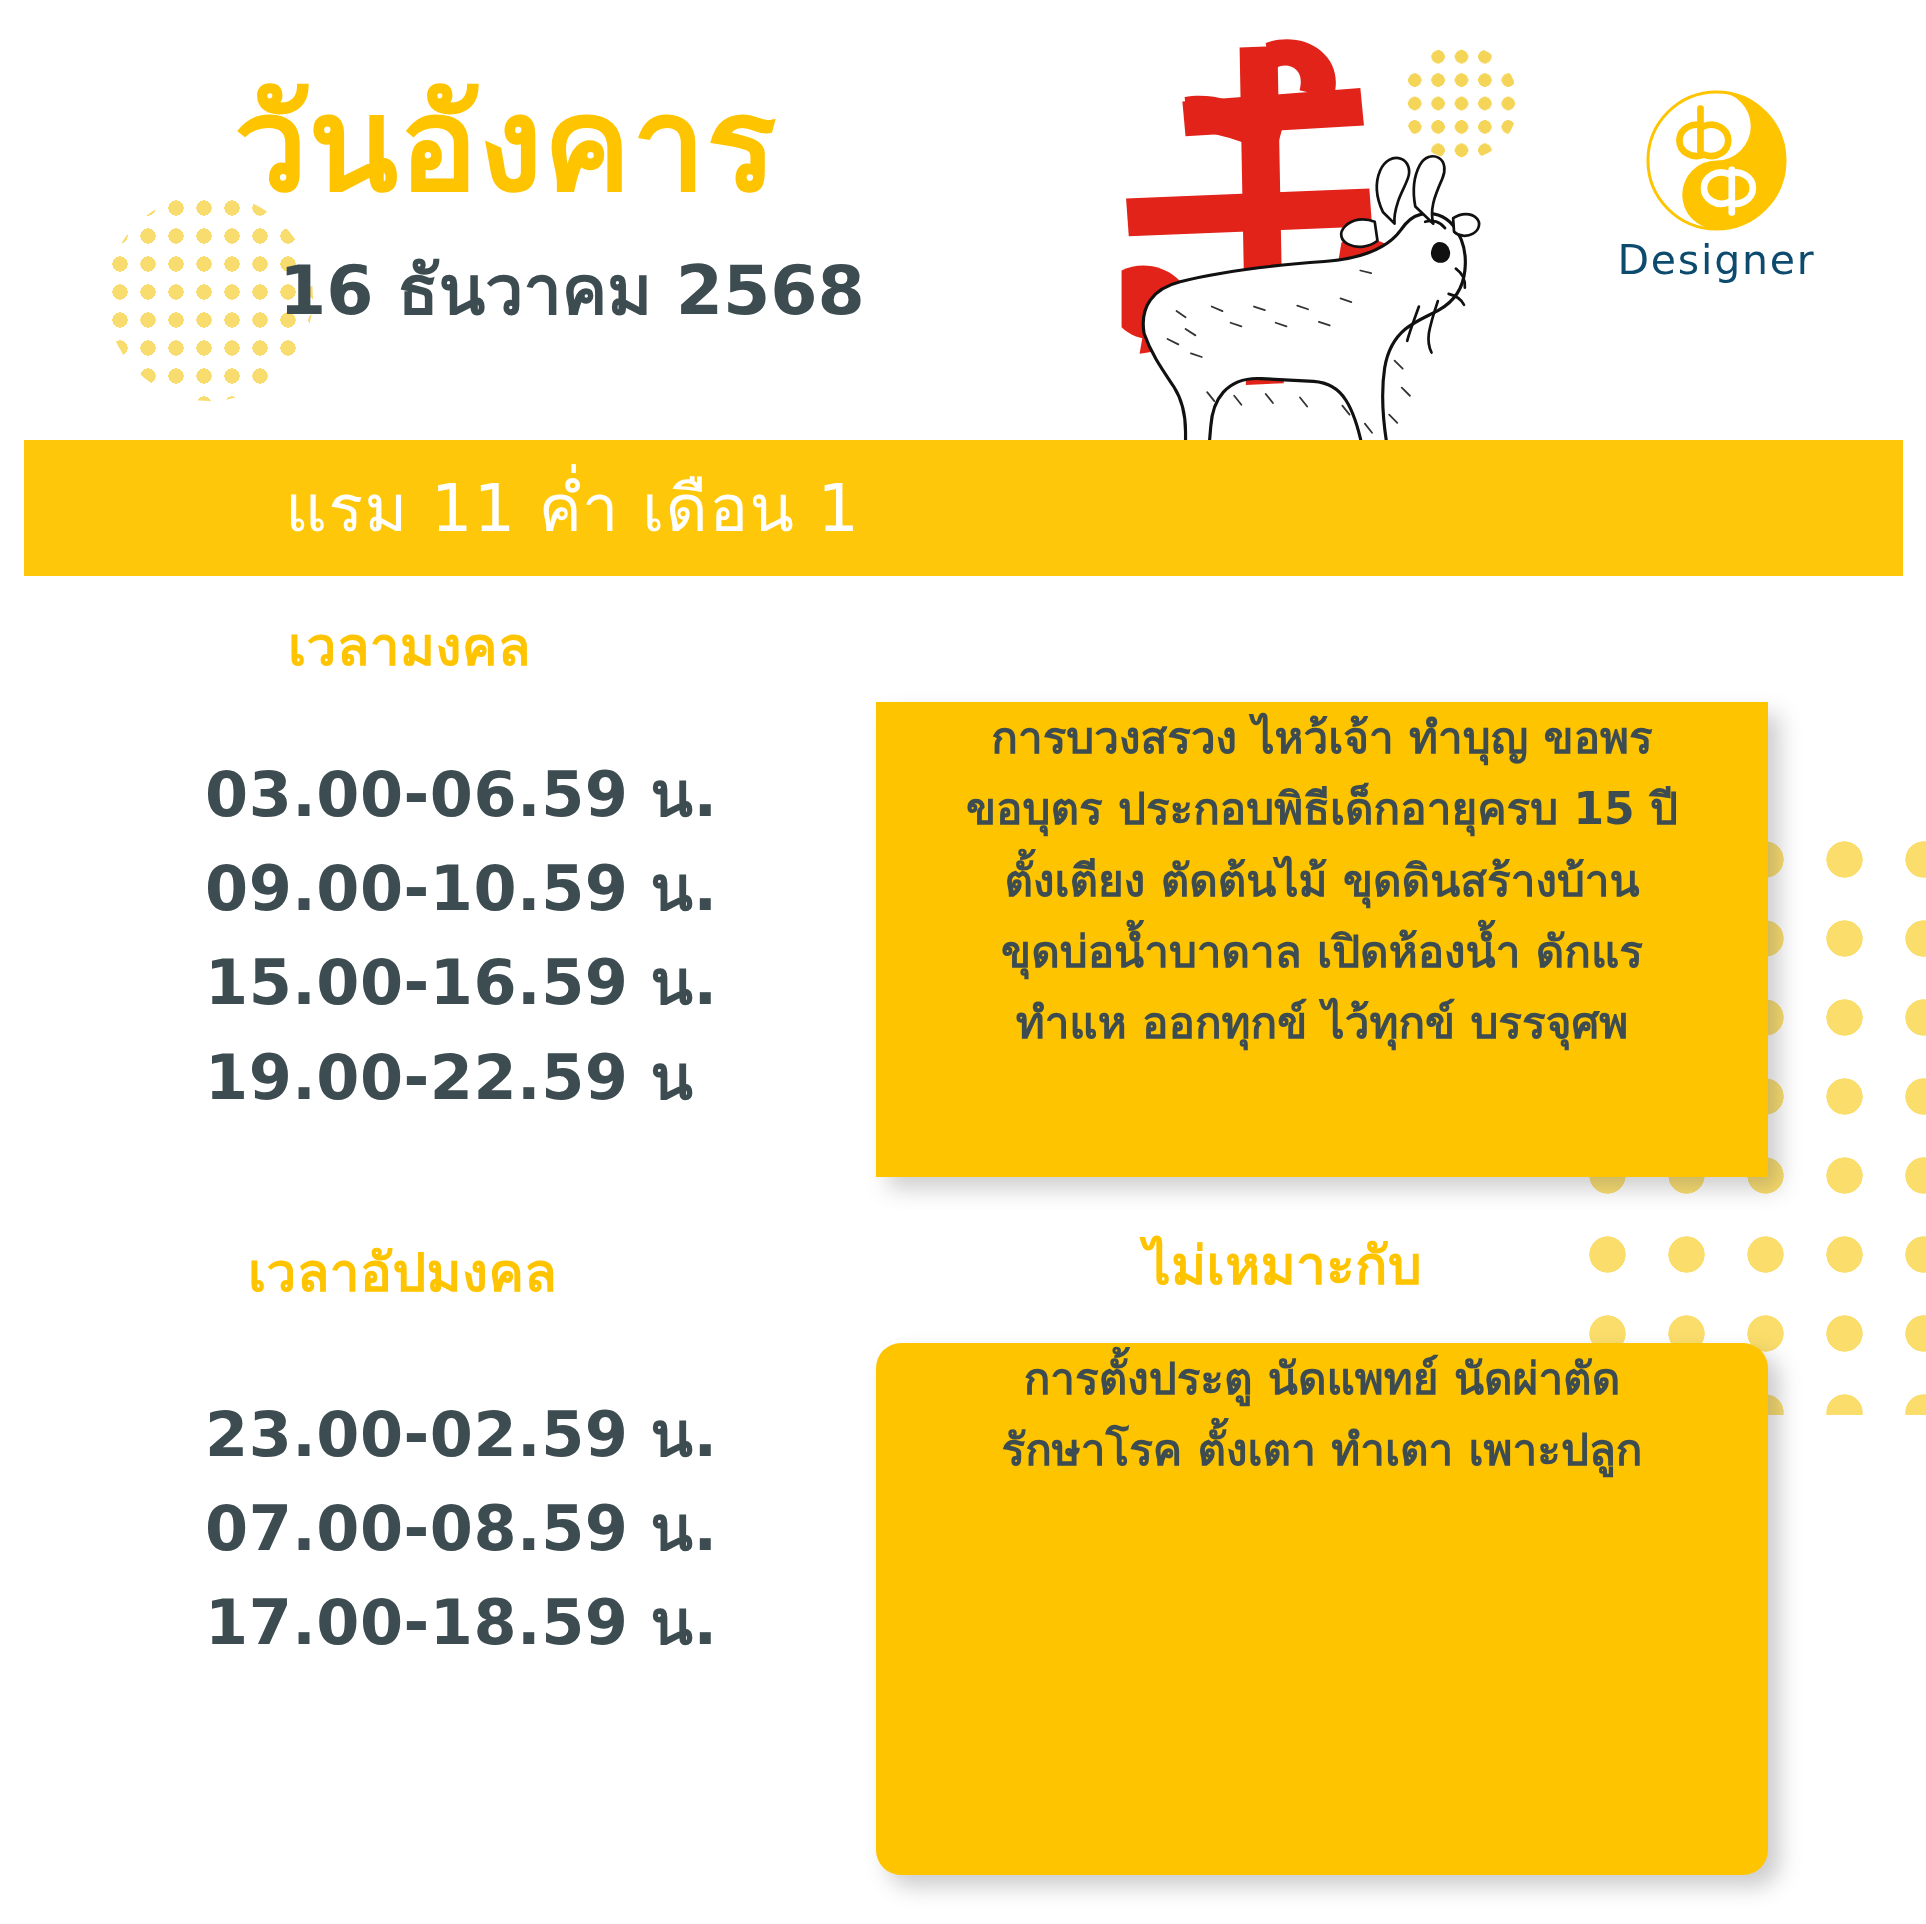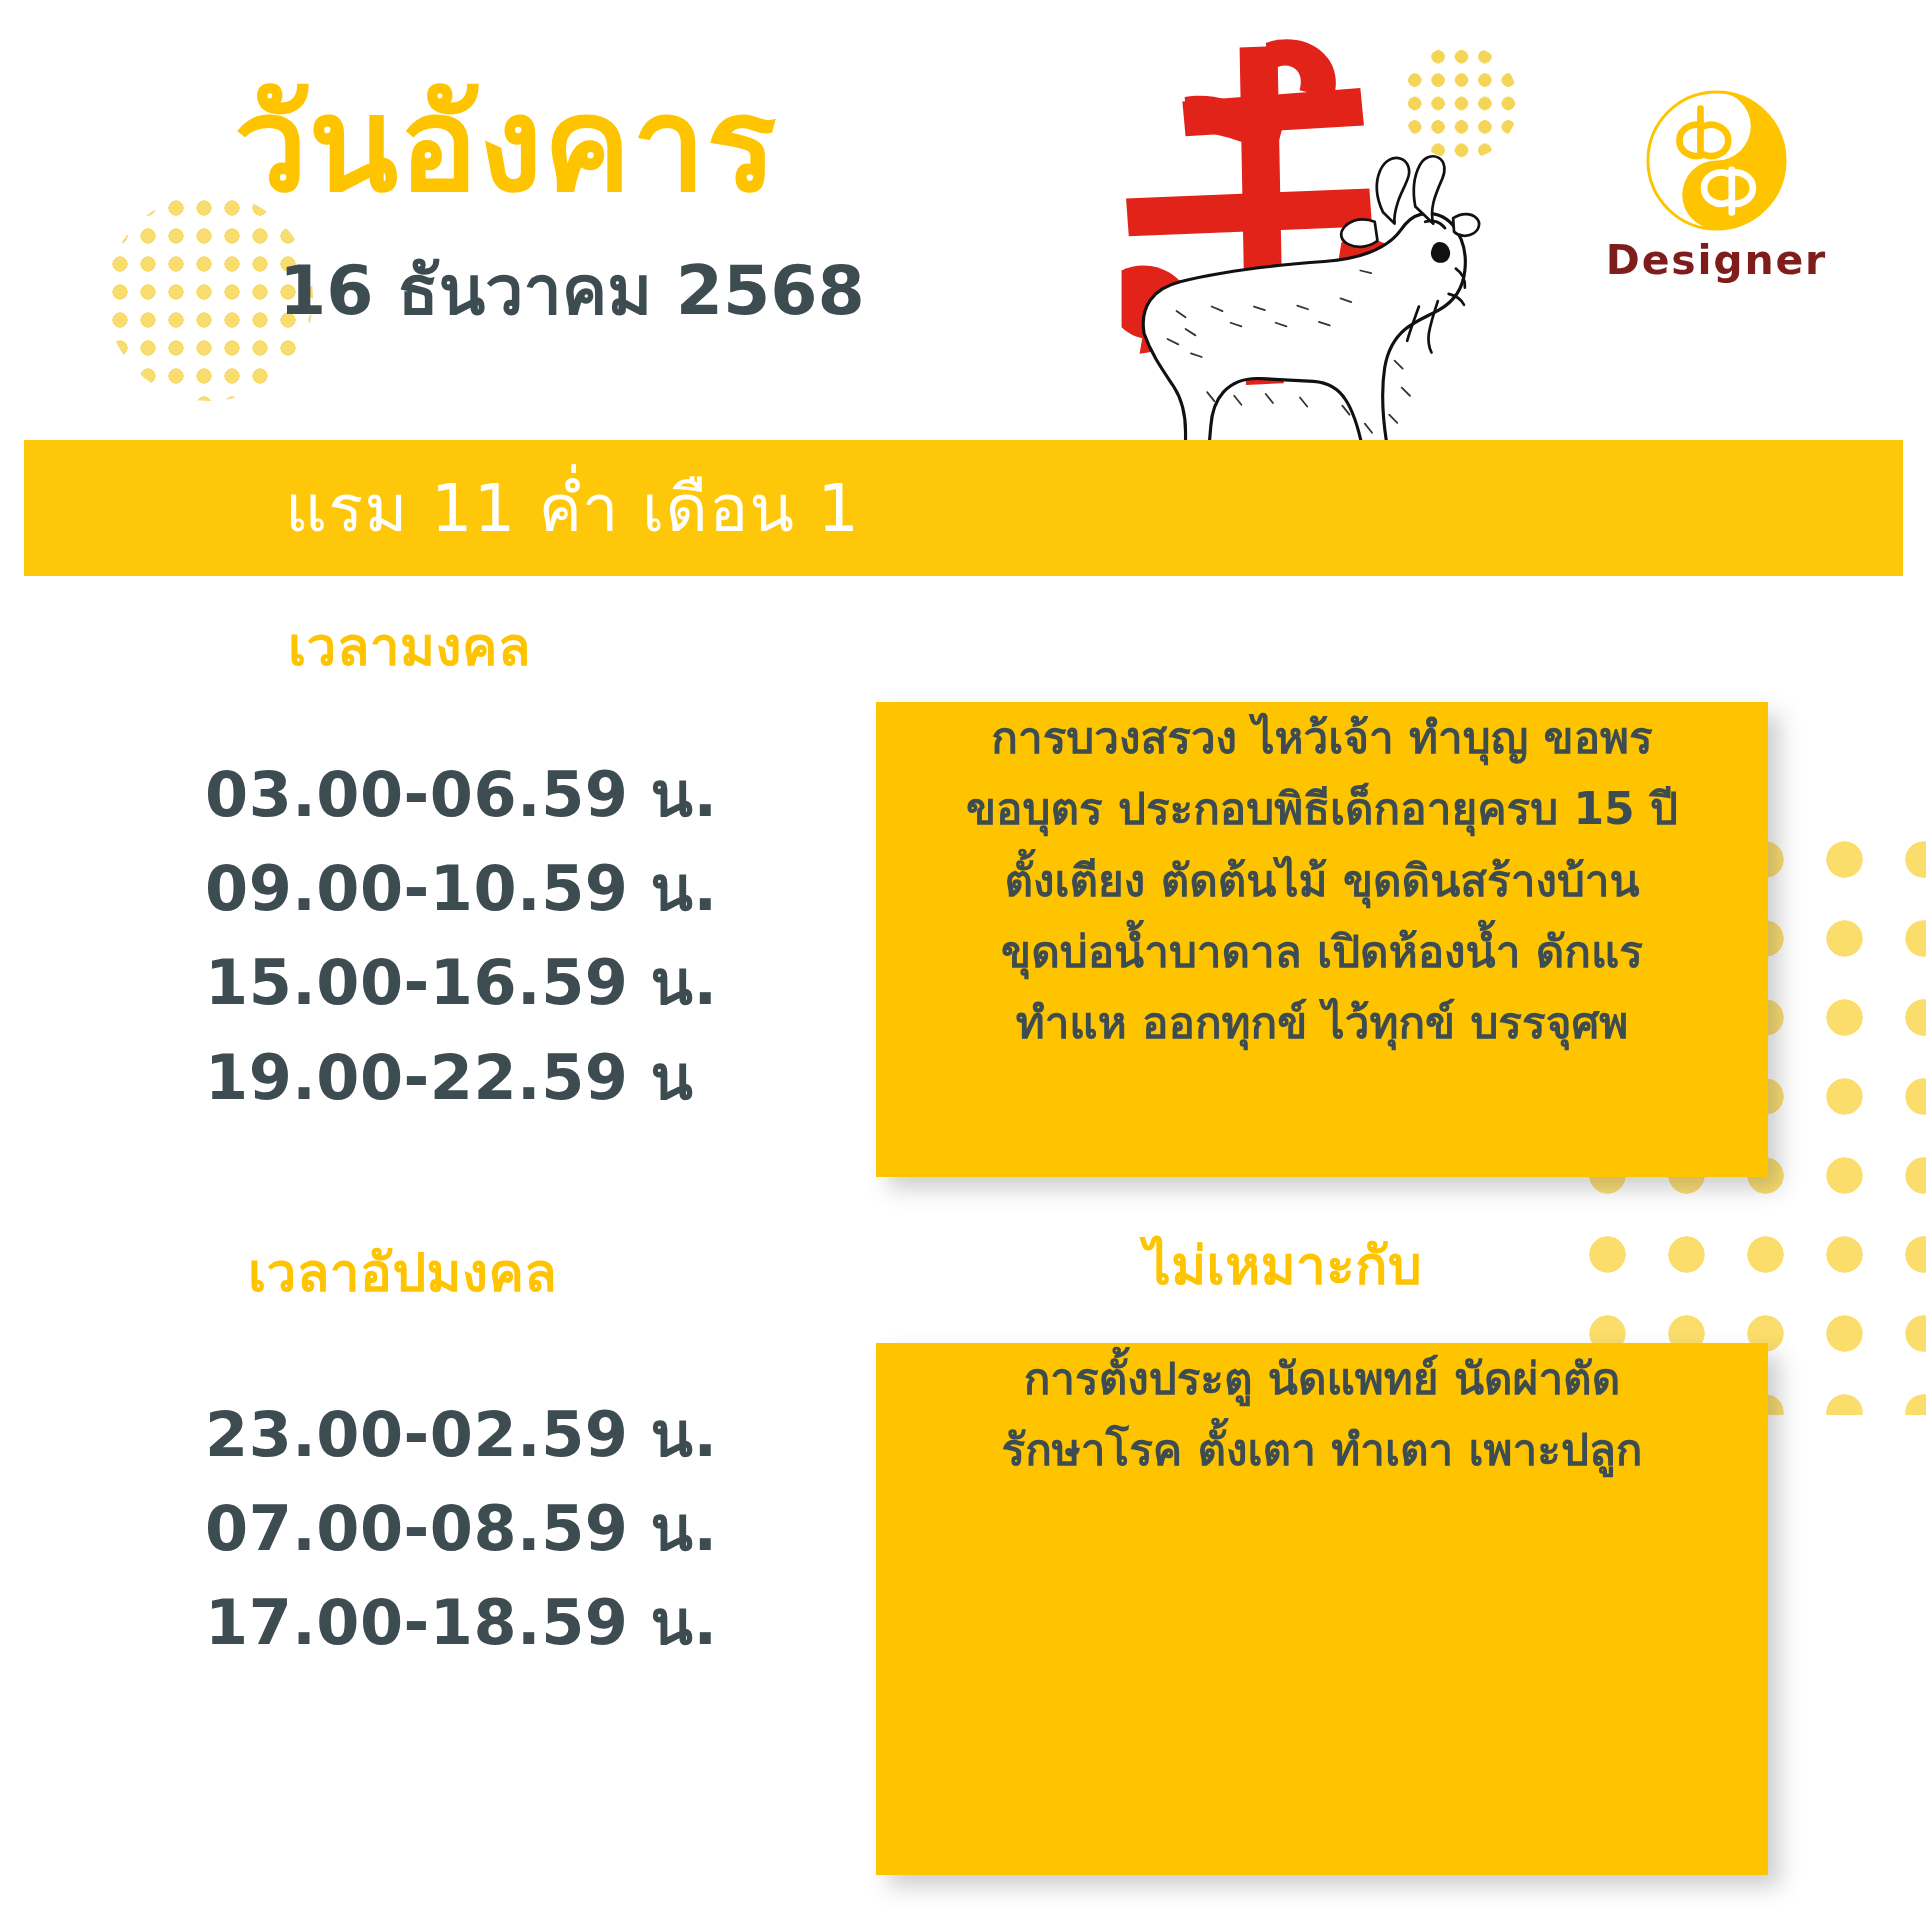--- a/index.html
+++ b/index.html
@@ -50,22 +50,22 @@
   .zodiac svg{width:100%;height:100%;display:block;}
 
   
   .brand{position:absolute;left:1577px;top:86px;width:279px;text-align:center;}
   .brand-mark{width:149px;height:149px;margin:0 auto;}
   .brand-name{
     margin-top:15.3px;font-size:41px;line-height:1.22;
     color:#8c9a9b;font-weight:700;letter-spacing:1.8px;
   }
   .brand-sub{
-    font-size:41px;line-height:1.22;color:#7f1d1d;
-    font-weight:700;letter-spacing:1.8px;
+    font-size:41px;line-height:1.22;color:#0c4a6e;
+    font-weight:400;letter-spacing:1.8px;
   }
 
   
   .banner{
     position:absolute;left:24px;top:440px;
     width:1879px;height:136px;
     background:#FFC709;
     display:flex;align-items:center;
   }
   .banner-text{
@@ -265,21 +265,21 @@
       <div class="card-line">การบวงสรวง ไหว้เจ้า ทำบุญ ขอพร</div>
       <div class="card-line">ขอบุตร ประกอบพิธีเด็กอายุครบ 15 ปี</div>
       <div class="card-line">ตั้งเตียง ตัดต้นไม้ ขุดดินสร้างบ้าน</div>
       <div class="card-line">ขุดบ่อน้ำบาดาล เปิดห้องน้ำ ดักแร</div>
       <div class="card-line">ทำแห ออกทุกข์ ไว้ทุกข์ บรรจุศพ</div>
     </div>
   </div>
 
   <div class="head-yellow" style="left:1144px;top:1223px;">ไม่เหมาะกับ</div>
 
-  <div class="card" style="left:876px;top:1343px;width:892px;height:532px;">
+  <div class="card" style="left:876px;top:1343px;width:892px;height:532px;border-radius:25px;">
     <div class="card-lines">
       <div class="card-line">การตั้งประตู นัดแพทย์ นัดผ่าตัด</div>
       <div class="card-line">รักษาโรค ตั้งเตา ทำเตา เพาะปลูก</div>
     </div>
   </div>
 
 </div>
 
 
 </body></html>

